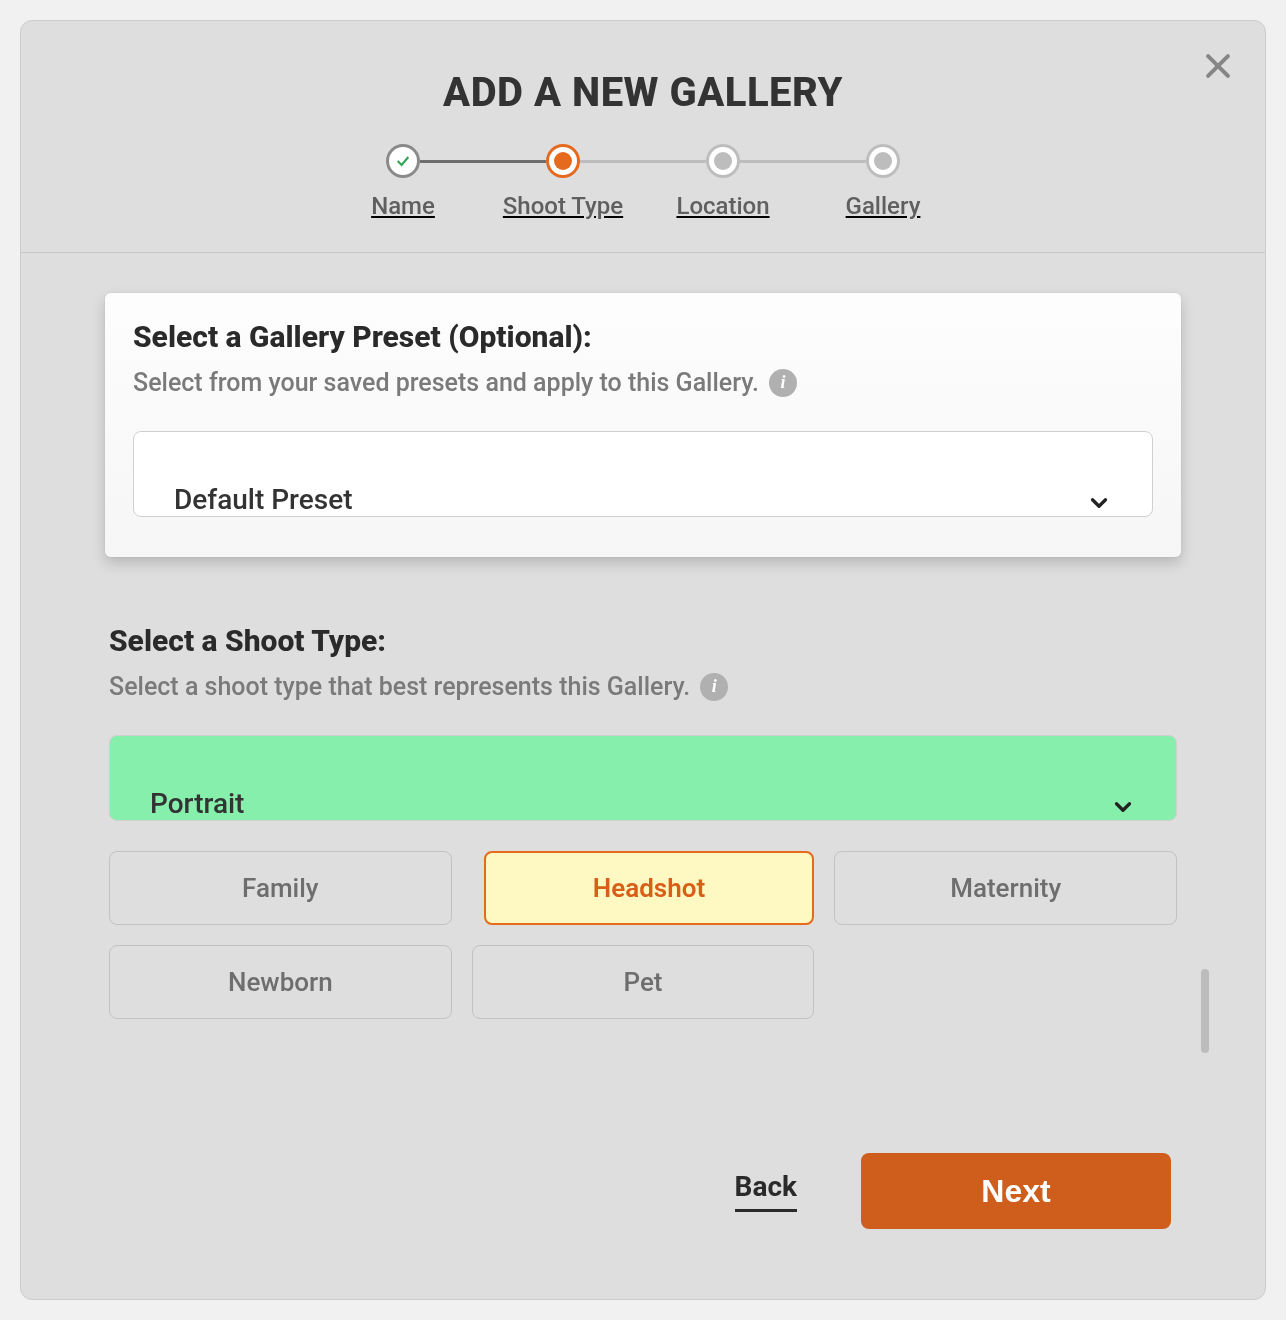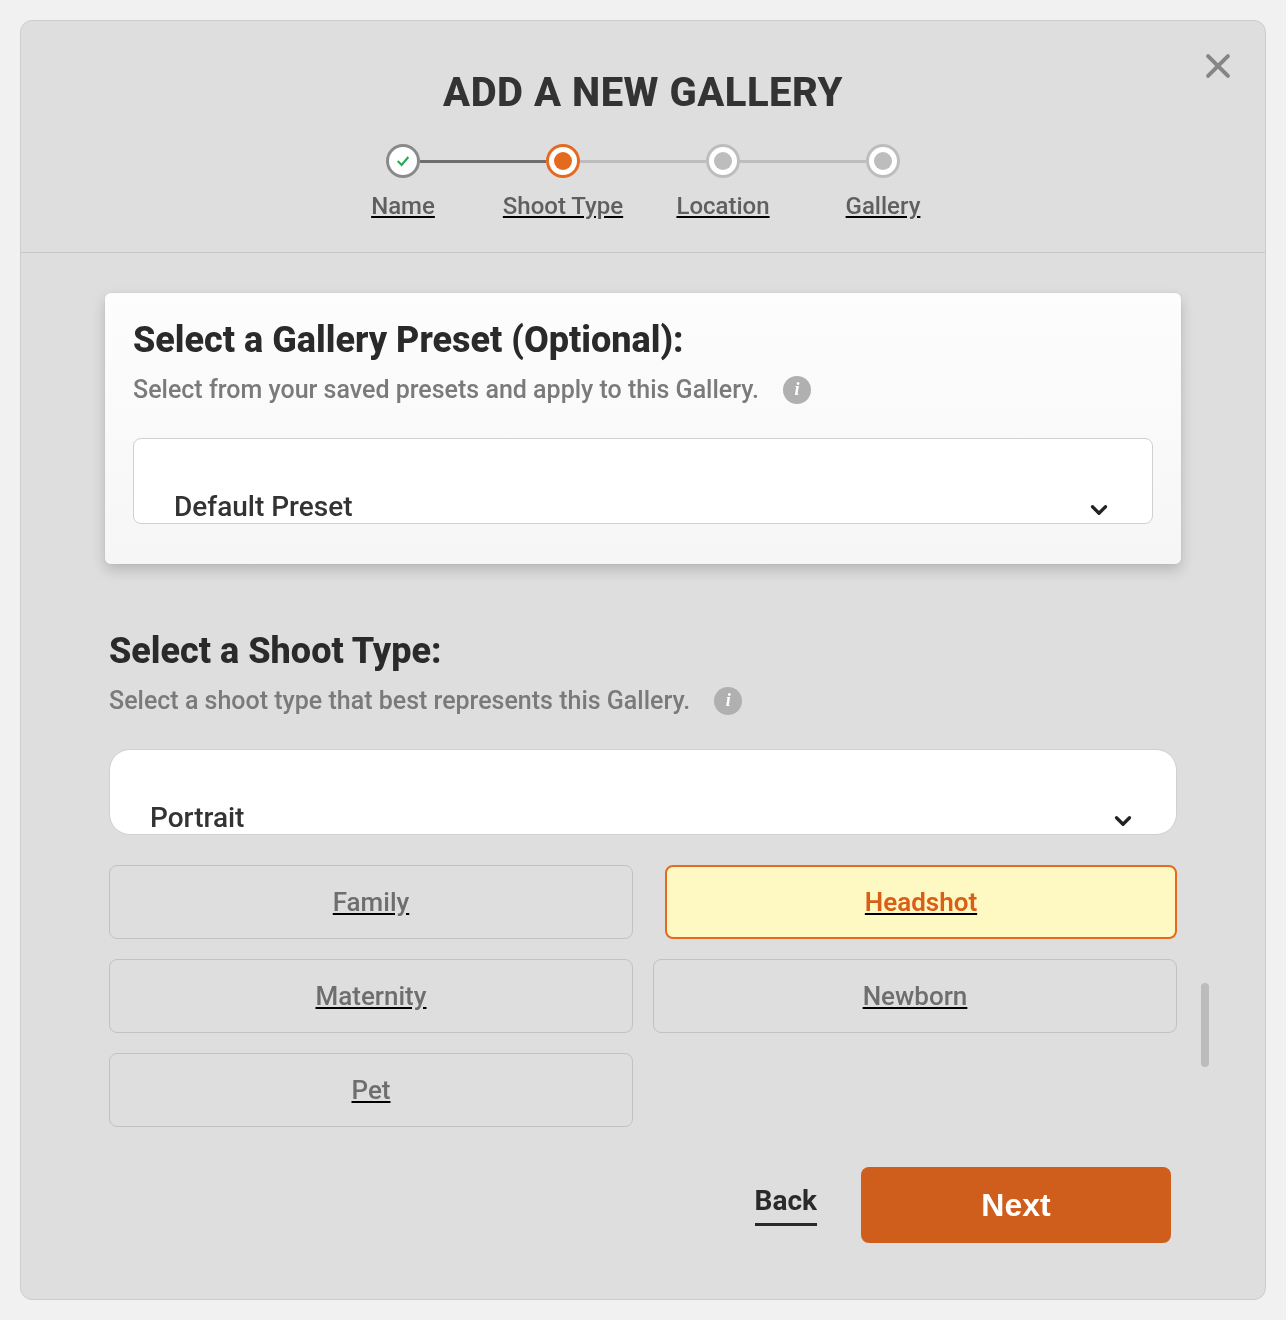--- a/index.html
+++ b/index.html
@@ -119,32 +119,32 @@
     }
 
     
     .preset-card {
       background: linear-gradient(#fdfdfd, #f6f6f6);
       border-radius: 6px;
       padding: 26px 28px 40px 28px;
       box-shadow: 0 6px 14px rgba(0,0,0,0.18), 0 0 0 1px rgba(0,0,0,0.02);
     }
     .section-title {
-      font-size: 36px;
+      font-size: 30px;
       font-weight: 800;
       color: #2a2a2a;
     }
     .section-sub {
       font-size: 25px;
       color: #7a7a7a;
       font-weight: 500;
       margin-top: 14px;
       display: flex;
       align-items: center;
-      gap: 24px;
+      gap: 10px;
     }
     .info-icon {
       display: inline-flex;
       width: 28px; height: 28px;
       border-radius: 50%;
       background: #b0b0b0;
       align-items: center;
       justify-content: center;
       color: #fff;
       font-family: Georgia, serif;
@@ -166,35 +166,33 @@
       display: flex;
       align-items: flex-end;
       justify-content: space-between;
       padding: 0 40px;
       font-size: 28px;
       font-weight: 500;
       color: #333;
       cursor: pointer;
     }
     .select-box.grey {
-      background: #ffffff;
-      border-radius: 21px;
+      background: #86efac;
     }
     .chev { color: #222; }
 
     
     .shoot-section { margin-top: 66px; padding: 0 4px; }
 
     .option-grid {
       margin-top: 30px;
       display: grid;
-      grid-template-columns: repeat(2, 1fr);
+      grid-template-columns: repeat(3, 1fr);
       gap: 20px;
       position: relative;
-      text-decoration: underline;
     }
     .option-btn {
       height: 74px;
       border: 1px solid #c2c2c2;
       border-radius: 8px;
       background: #dedede;
       display: flex;
       align-items: center;
       justify-content: center;
       font-size: 26px;
@@ -218,21 +216,21 @@
       background: #bcbcbc;
       border-radius: 4px;
     }
 
     
     .modal-footer {
       padding: 30px 94px 70px 0;
       display: flex;
       justify-content: flex-end;
       align-items: center;
-      gap: 44px;
+      gap: 64px;
     }
     .back-link {
       font-size: 28px;
       font-weight: 700;
       color: #2a2a2a;
       padding-bottom: 6px;
       border-bottom: 3px solid #2a2a2a;
       cursor: pointer;
     }
     .next-btn {

